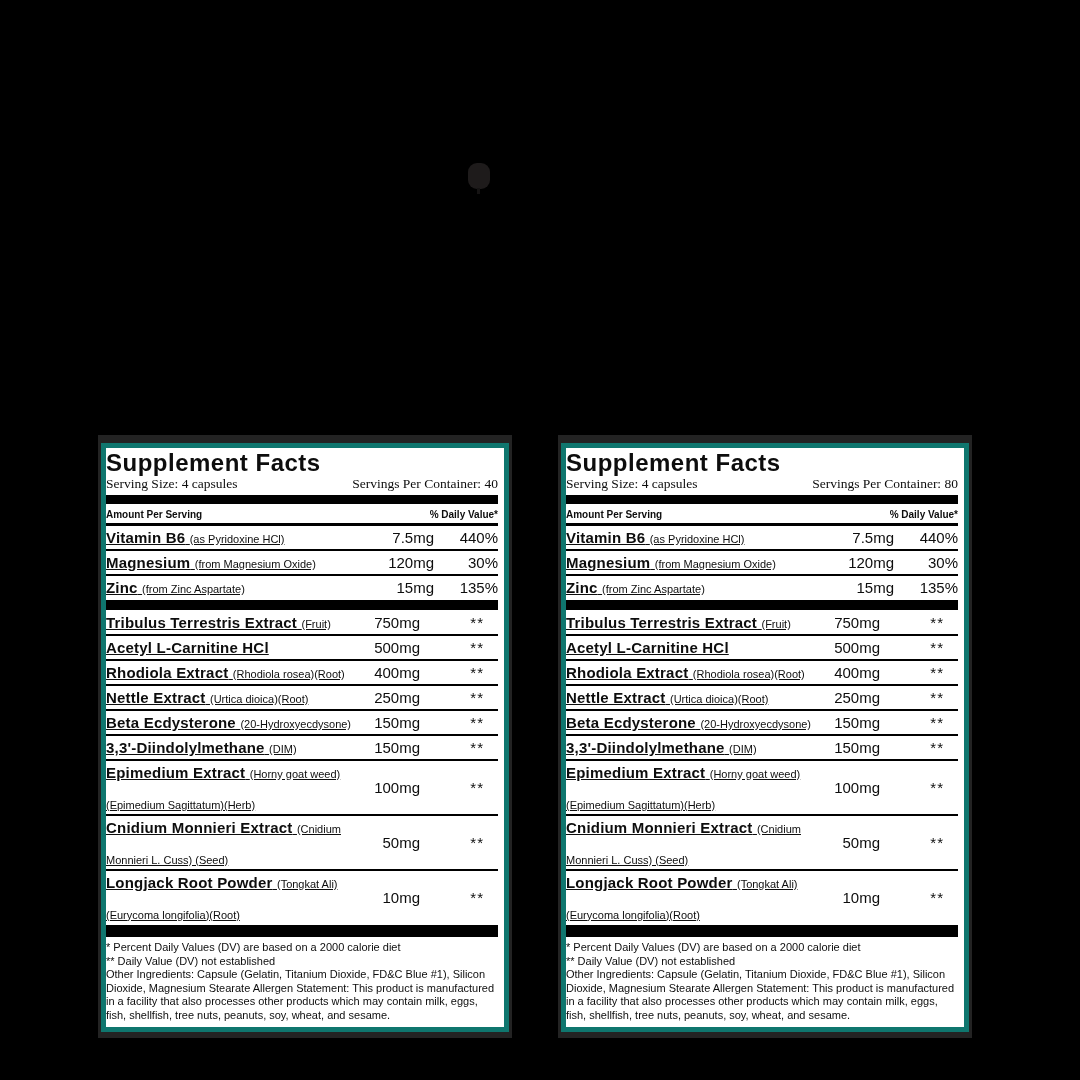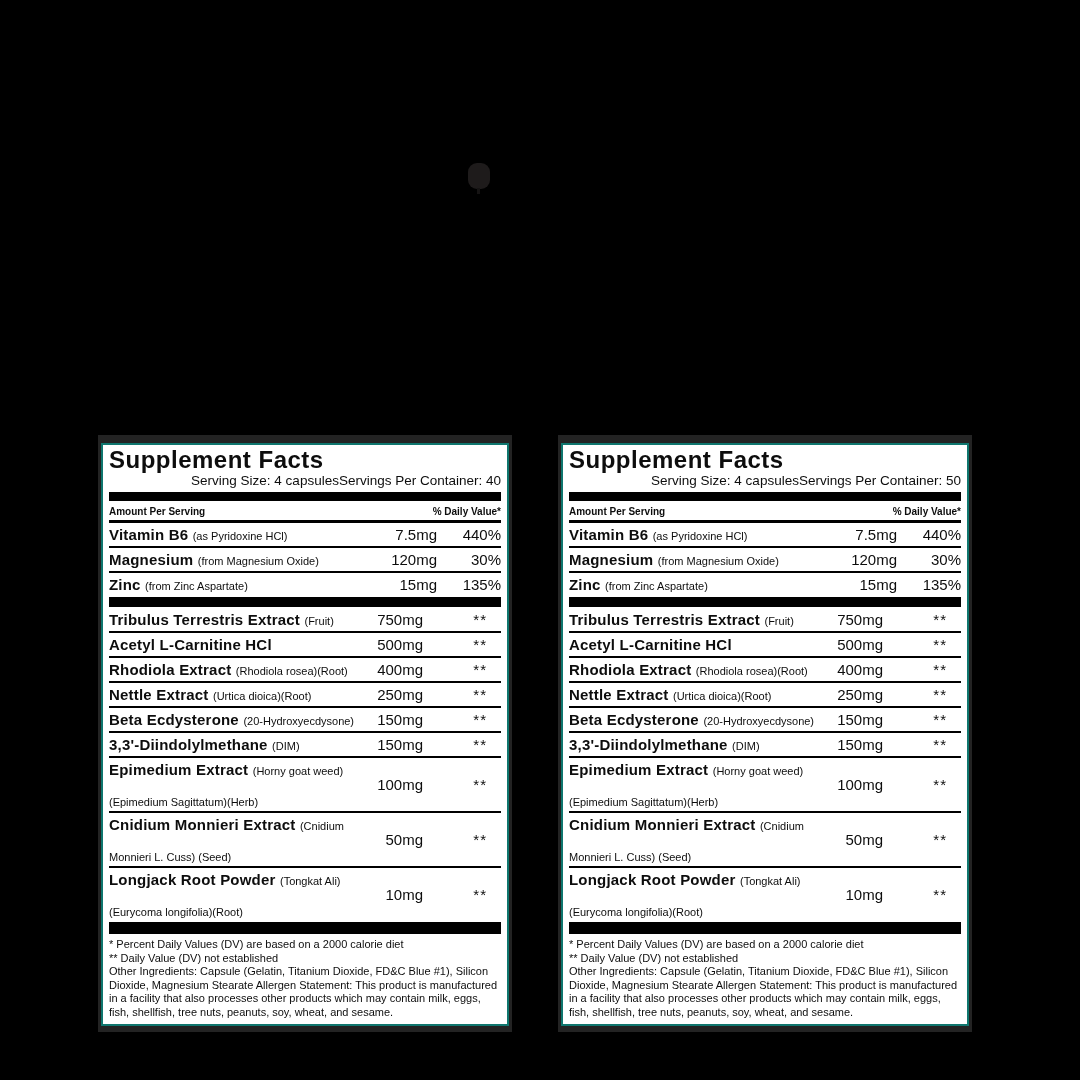--- a/index.html
+++ b/index.html
@@ -14,43 +14,43 @@
   .blob:after{
     content:"";position:absolute;left:9px;top:25px;width:3px;height:6px;background:#151313;
   }
   .panel-frame{
     position:absolute;top:435px;width:414px;background:#232323;
     padding:8px 3px 6px 3px;box-sizing:border-box;
   }
   .panel-frame.left{left:98px;}
   .panel-frame.right{left:558px;}
   .panel{
-    background:#ffffff;border:2px solid #0f766e;padding:2px 6px 4px 6px;
+    background:#ffffff;border:5px solid #0f766e;padding:2px 6px 4px 0;
   }
   .sf-title{
     font-size:24px;font-weight:bold;letter-spacing:0.5px;line-height:26px;
     white-space:nowrap;
   }
   .serving-row{
-    display:flex;justify-content:flex-end;align-items:baseline;
-    font-size:13.5px;line-height:16px;padding-bottom:2px;
+    display:flex;justify-content:space-between;align-items:baseline;
+    font-size:13.5px;line-height:16px;padding-bottom:2px;font-family:Liberation Serif, serif;
   }
   .bar{height:9px;background:#000;margin:1px 0;}
   .bar.mid{height:10px;}
   .bar.bottom{height:12px;}
   .hdr-row{
     display:flex;justify-content:space-between;align-items:baseline;
     font-size:10px;font-weight:bold;padding:4px 0 3px 0;
     border-bottom:3px solid #000;
   }
   .row{
     display:flex;align-items:center;padding:2.5px 0;
   }
   .row.rule{border-bottom:2px solid #000;}
-  .row .left-block{flex:1;min-width:0;}
+  .row .left-block{flex:1;min-width:0;text-decoration:underline;}
   .ing-name{font-size:15px;font-weight:bold;letter-spacing:0.2px;}
   .ing-detail{font-size:11px;font-weight:normal;letter-spacing:0;}
   .line2{font-size:11px;line-height:13px;margin-top:17px;}
   .amt{width:62px;text-align:right;font-size:15px;flex:none;}
   .dv{width:64px;text-align:right;font-size:15px;font-weight:normal;flex:none;}
   .dv.stars{padding-right:14px;letter-spacing:1px;}
   .foot{font-size:11px;line-height:13.6px;padding-top:3px;}
   .foot b{font-weight:normal;}
 </style>
 </head>
@@ -152,21 +152,21 @@
       <div><b>Other Ingredients:</b><span> Capsule (Gelatin, Titanium Dioxide, FD&amp;C Blue #1), Silicon Dioxide, Magnesium Stearate </span><b>Allergen Statement:</b><span> This product is manufactured in a facility that also processes other products which may contain milk, eggs, fish, shellfish, tree nuts, peanuts, soy, wheat, and sesame.</span></div>
     </div>
   </div>
 </div>
 
 <div class="panel-frame right">
   <div class="panel">
     <div class="sf-title">Supplement Facts</div>
     <div class="serving-row">
       <span>Serving Size: 4 capsules</span>
-      <span>Servings Per Container: 50</span>
+      <span>Servings Per Container: 80</span>
     </div>
     <div class="bar"></div>
     <div class="hdr-row">
       <span>Amount Per Serving</span>
       <span>% Daily Value*</span>
     </div>
 
     <div class="row rule">
       <div class="left-block"><span class="ing-name">Vitamin B6</span> <span class="ing-detail">(as Pyridoxine HCl)</span></div>
       <span class="amt">7.5mg</span>

